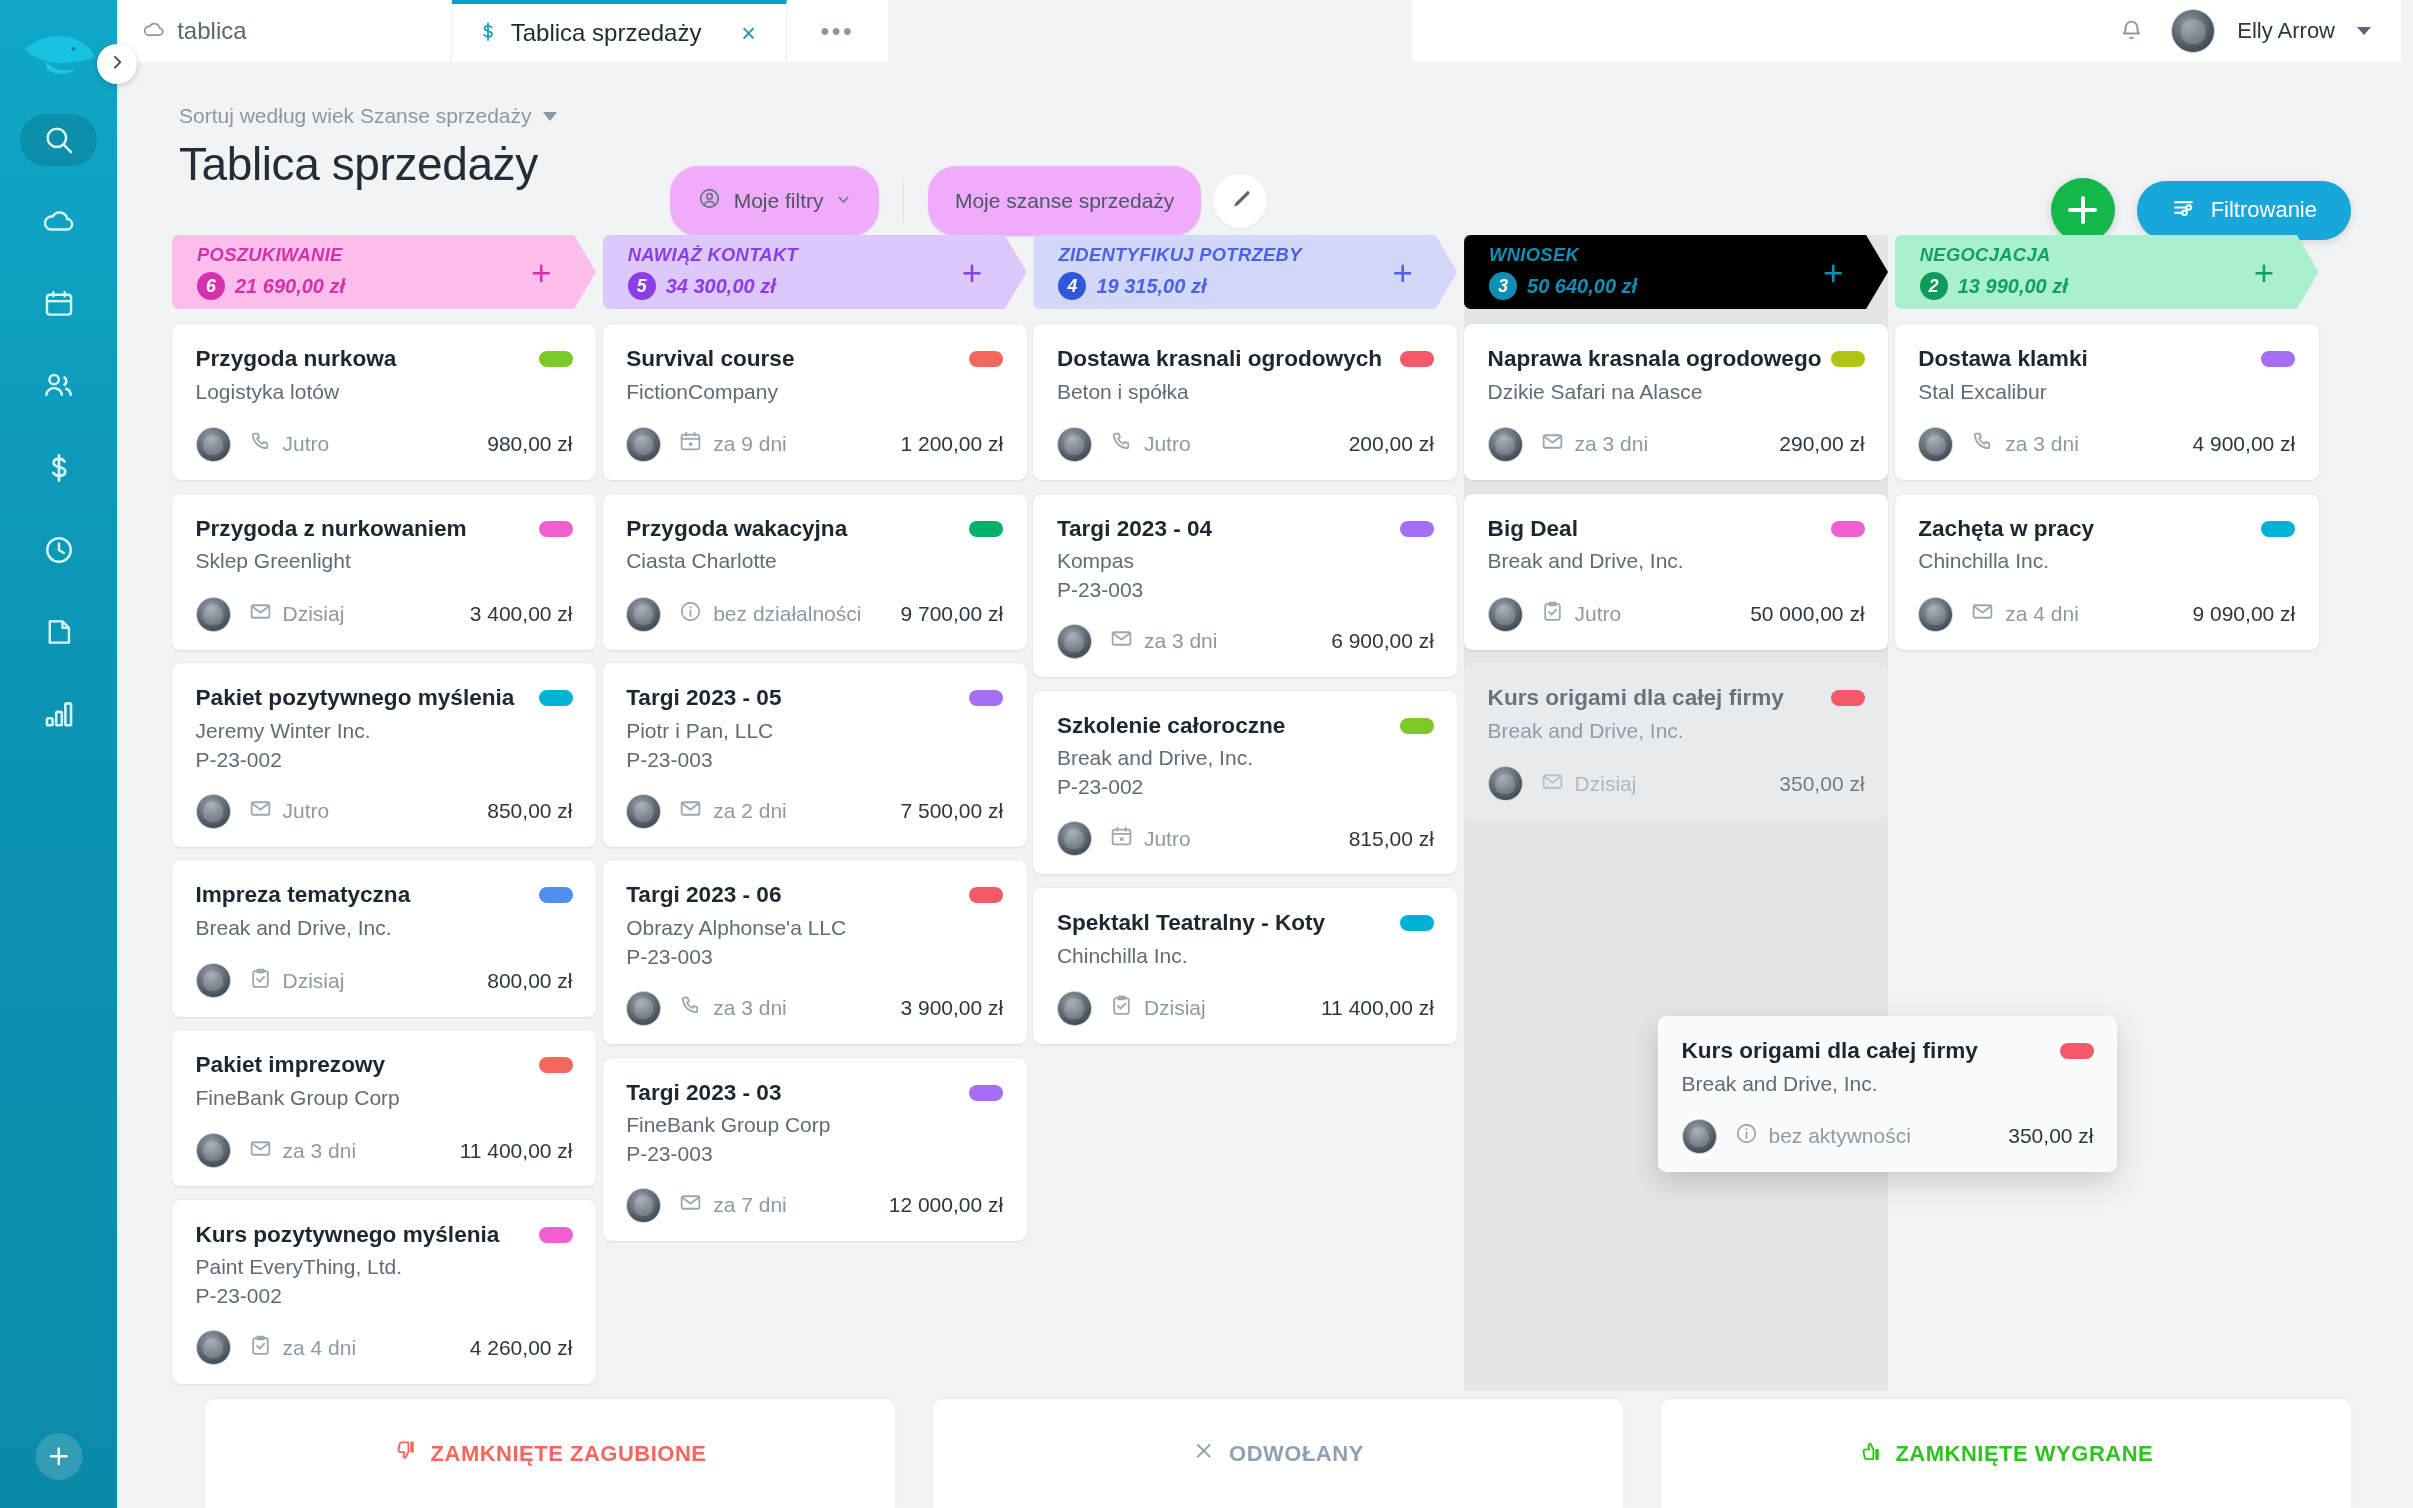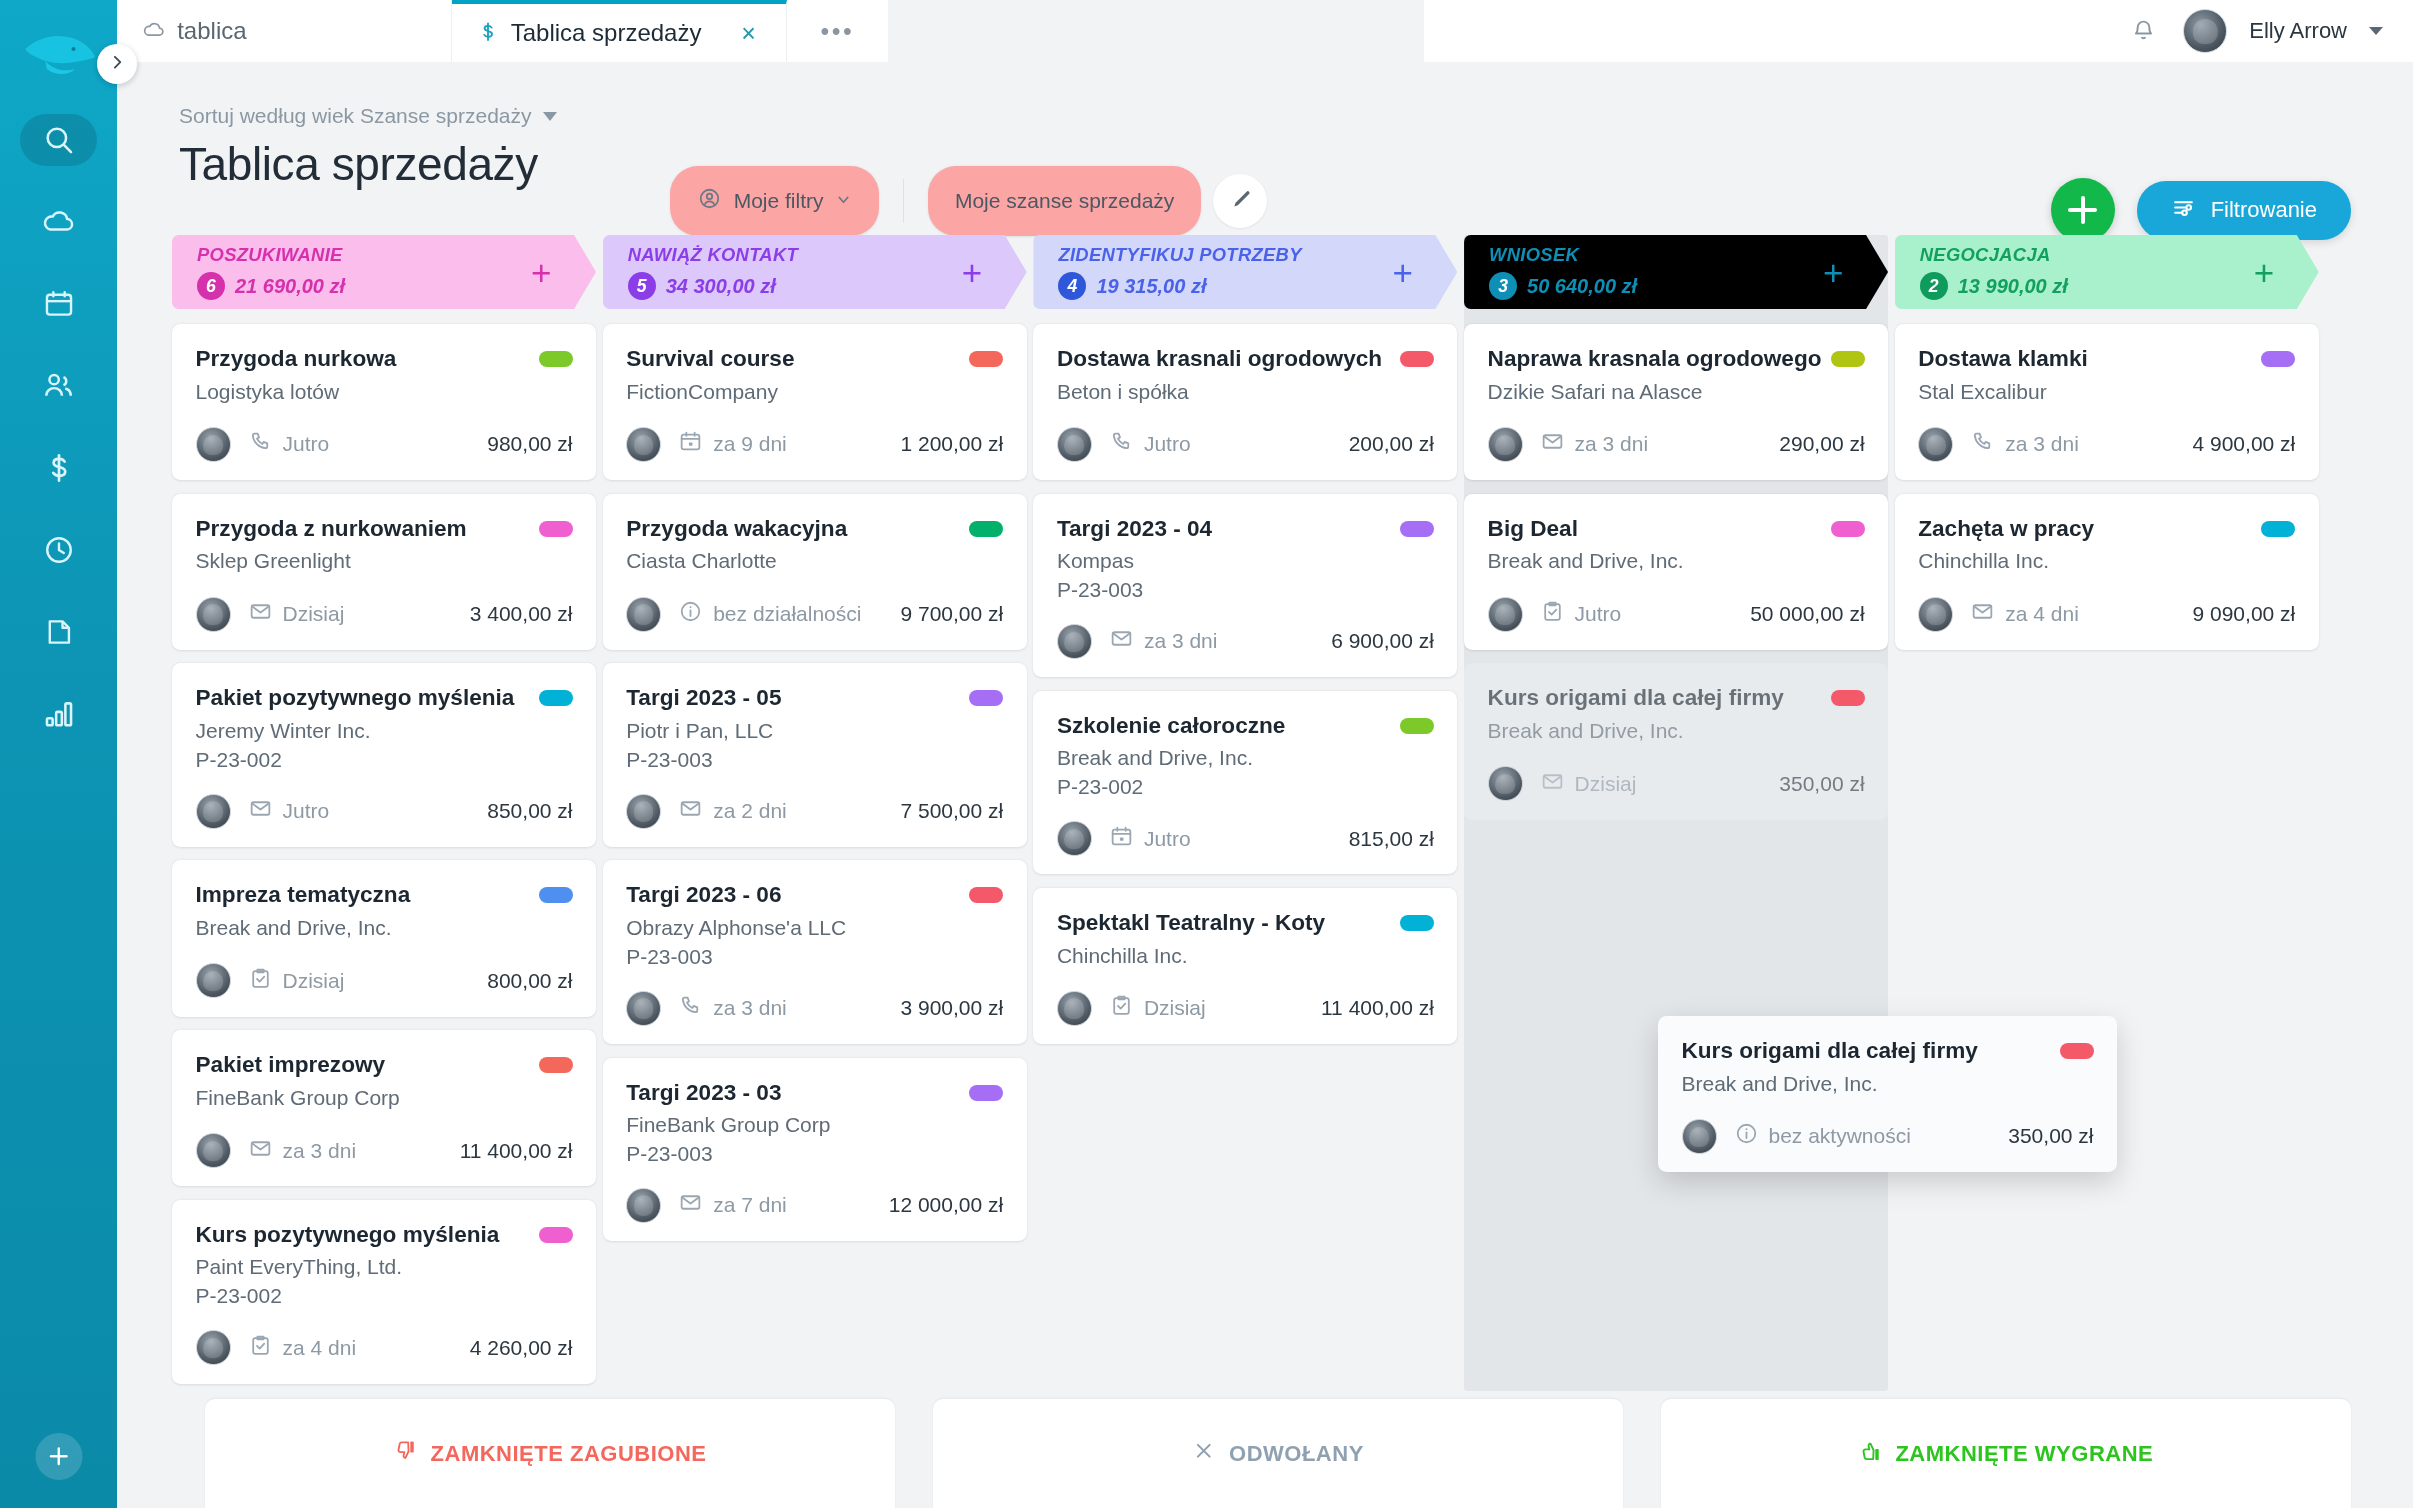--- a/index.html
+++ b/index.html
@@ -59,21 +59,21 @@
   .tab.active { border-top: 4.2px solid #00a3c4; }
   .tab .tlabel { font-size: 24px; color: #5a6672; white-space: nowrap; }
   .tab.active .tlabel { color: #1d2b36; }
   .tab-close { margin-left: auto; width: 25px; height: 25px; display:flex; align-items:center; justify-content:center; color:#2196ad; font-size:25px; line-height:1; }
   .tab-more {
     width: 101px; height: 62px; background: #fff;
     display: flex; align-items: center; justify-content: center;
     color: #8a97a3; font-size: 25px; letter-spacing: 2.5px; cursor: pointer;
   }
   .tabbar-right {
-    position: absolute; right: 0; top: 0; height: 62px; width: 989px;
+    position: absolute; right: 12px; top: 0; height: 62px; width: 989px;
     background: #fff; display: flex; align-items: center; justify-content: flex-end;
     gap: 22px; padding-right: 30px;
   }
   .bell { width: 35px; height: 35px; display:flex; align-items:center; justify-content:center; cursor:pointer; }
   .avatar-top {
     width: 44px; height: 44px; border-radius: 50%;
     background: radial-gradient(circle at 40% 35%, #8e9aa4 0%, #4d5862 60%, #2f3840 100%);
     position: relative; overflow: hidden; border: 1.7px solid #cfd6dc;
   }
   .avatar-top::after{content:"";position:absolute;left:50%;top:22%;width:58%;height:58%;transform:translateX(-50%);border-radius:50% 50% 45% 45%;background:rgba(255,255,255,.18);}
@@ -83,21 +83,21 @@
   
   .pagehead { position: absolute; left: 117px; top: 62px; width: 2296px; height: 168px; }
   .sortby {
     position: absolute; left: 62px; top: 42px;
     font-size: 21px; color: #8b98a4; display: flex; align-items: center; gap: 11.7px; cursor: pointer;
   }
   .sortby .chev { width:0;height:0;border-left:7.5px solid transparent;border-right:7.5px solid transparent;border-top:9.2px solid #8b98a4; }
   .pagetitle { position: absolute; left: 62px; top: 75px; font-size: 46px; color: #222d38; font-weight: 400; letter-spacing:-0.4px; }
   .hd-actions { position: absolute; left: 553px; top: 104px; display: flex; align-items: center; gap: 0; }
   .pill {
-    height: 70px; background: #fca5a5; border-radius: 28px;
+    height: 70px; background: #f0abfc; border-radius: 28px;
     display: flex; align-items: center; gap: 11.7px; padding: 0 27px;
     font-size: 21px; color: #4b5762; cursor: pointer; box-shadow: 0 0.8px 2.5px rgba(0,0,0,.08);
   }
   .vdiv { width: 1.7px; height: 44px; background: #dde2e6; margin: 0 23.5px; }
   .icon-btn-circ {
     width: 54px; height: 54px; border-radius: 50%; background: #fff;
     display: flex; align-items: center; justify-content: center;
     margin-left: 11.7px; cursor: pointer; box-shadow: 0 0.8px 2.5px rgba(0,0,0,.08);
   }
   .hd-right { position: absolute; right: 62px; top: 116px; display: flex; align-items: center; gap: 22px; }

